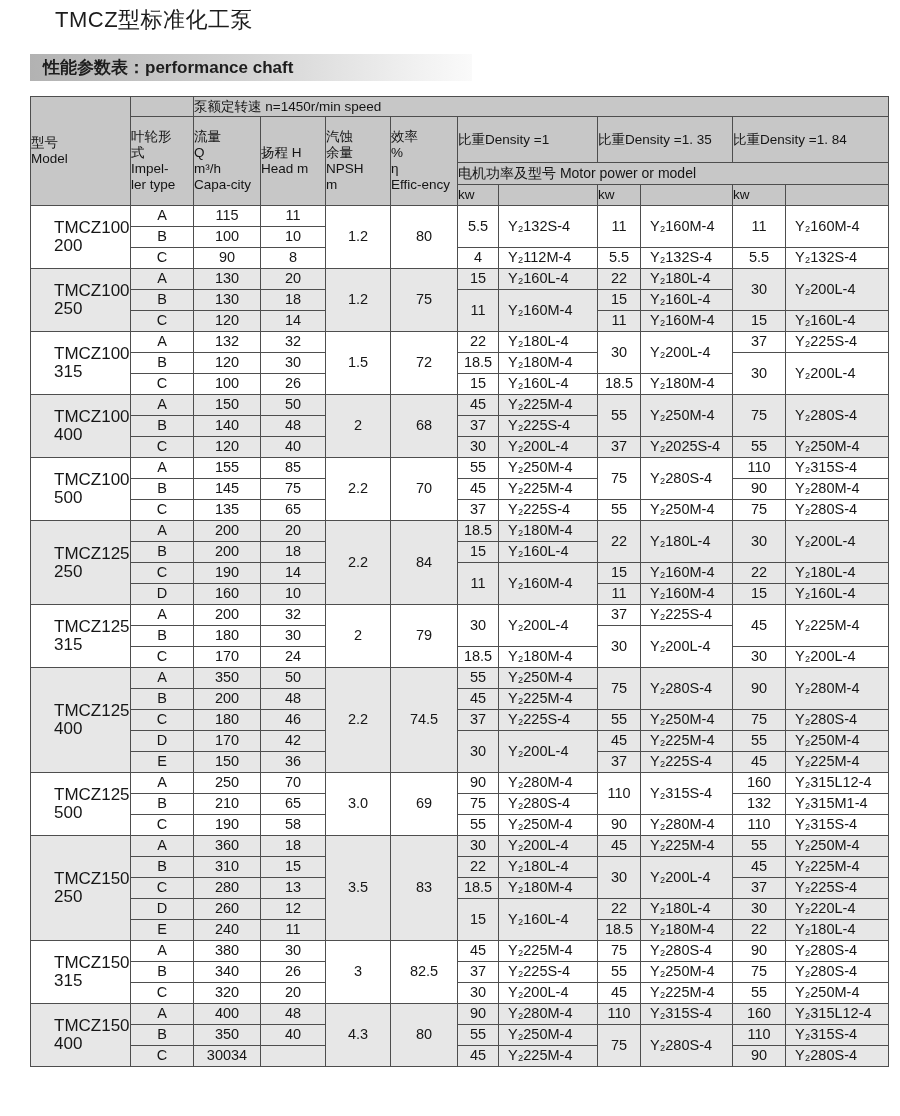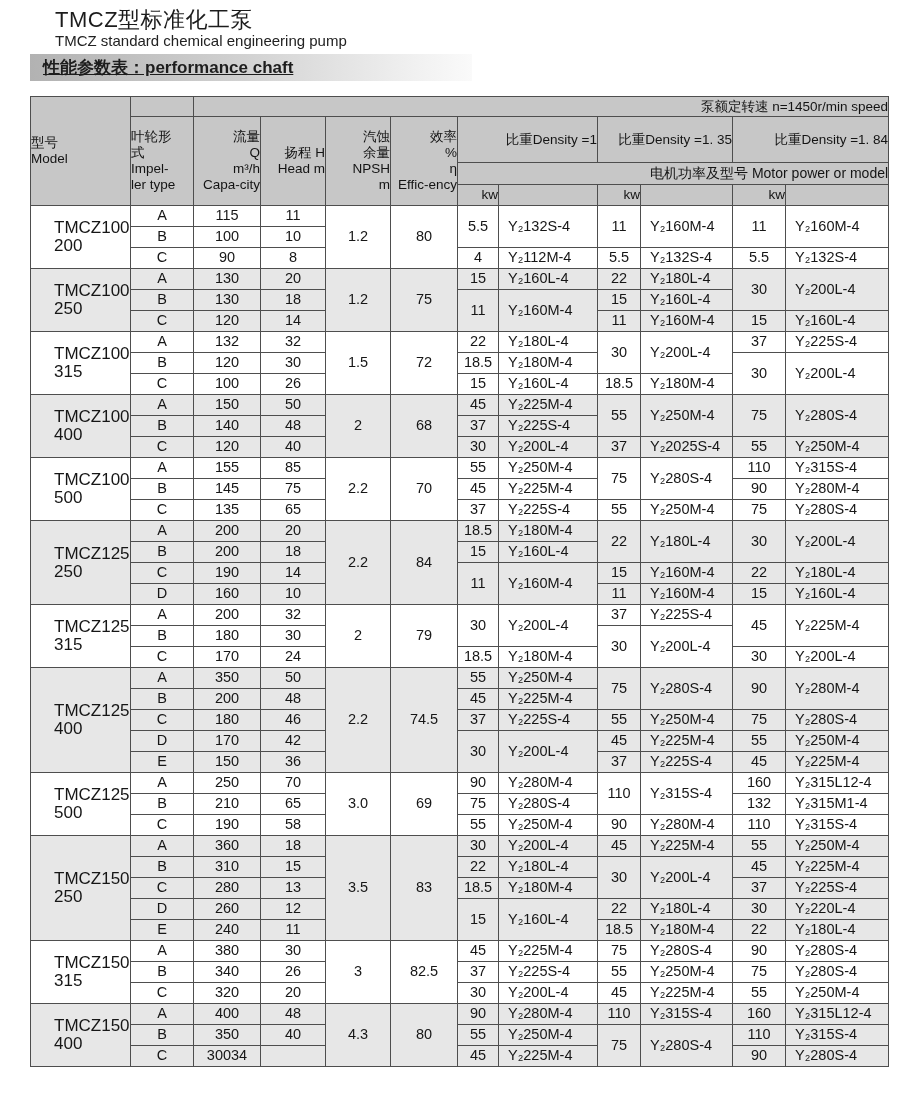--- a/index.html
+++ b/index.html
@@ -3,44 +3,43 @@
 <meta charset="utf-8">
 <style>
   html,body{margin:0;padding:0;background:#fff;}
   body{width:900px;height:1116px;position:relative;overflow:hidden;
        font-family:"Liberation Sans","DejaVu Sans",sans-serif;color:#1c1c1c;}
   .page{position:absolute;inset:0;}
   .title-cn{position:absolute;left:55px;top:5px;font-size:22px;font-weight:normal;letter-spacing:.5px;}
   .title-en{position:absolute;left:55px;top:32px;font-size:15px;color:#222;}
   .banner{position:absolute;left:30px;top:54px;width:442px;height:27px;line-height:27px;
           padding-left:13px;box-sizing:border-box;font-size:17px;font-weight:600;color:#1d1d1d;
-          background:linear-gradient(90deg,#b2b2b2 0%,#cfcfcf 45%,#efefef 85%,#fafafa 100%);text-decoration:underline;}
+          background:linear-gradient(90deg,#b2b2b2 0%,#cfcfcf 45%,#efefef 85%,#fafafa 100%);}
   .tblwrap{position:absolute;left:30px;top:96px;}
   table{border-collapse:collapse;table-layout:fixed;width:858px;}
   th,td{border:1px solid #4e4e4e;padding:0;overflow:hidden;}
   thead th{background:#c7c7c7;font-weight:400;font-size:13.5px;line-height:1.18;
-           text-align:right;vertical-align:middle;color:#141414;}
+           text-align:left;vertical-align:middle;color:#141414;}
   th.pre{white-space:pre-line;}
   th.left{text-align:left;}
   .hrow1 th{height:19px;}
   .hrow2 th{height:45px;}
   .hrow3 th{height:21px;font-size:14px;}
   .hrow4 th{height:20px;font-size:13.5px;}
   tbody td{height:20px;font-size:14.5px;text-align:center;vertical-align:middle;
            background:#fff;color:#161616;line-height:1.05;}
   tbody tr.shade td{background:#e7e7e7;}
   tbody td.model{text-align:left;padding-left:23px;font-size:17px;margin-top:28px;}
   tbody td.motor{text-align:left;padding-left:9px;}
 </style>
 </head>
 <body>
 
 <div class="page">
   <div class="title-cn">TMCZ型标准化工泵</div>
-  <div class="title-en">TMCZ standard chemical engineering pump</div>
   <div class="banner">性能参数表：performance chaft</div>
 
   <div class="tblwrap">
     <table>
       <colgroup>
         <col style="width:100px">
           <col style="width:63px">
           <col style="width:67px">
         <col style="width:65px">
           <col style="width:65px">

